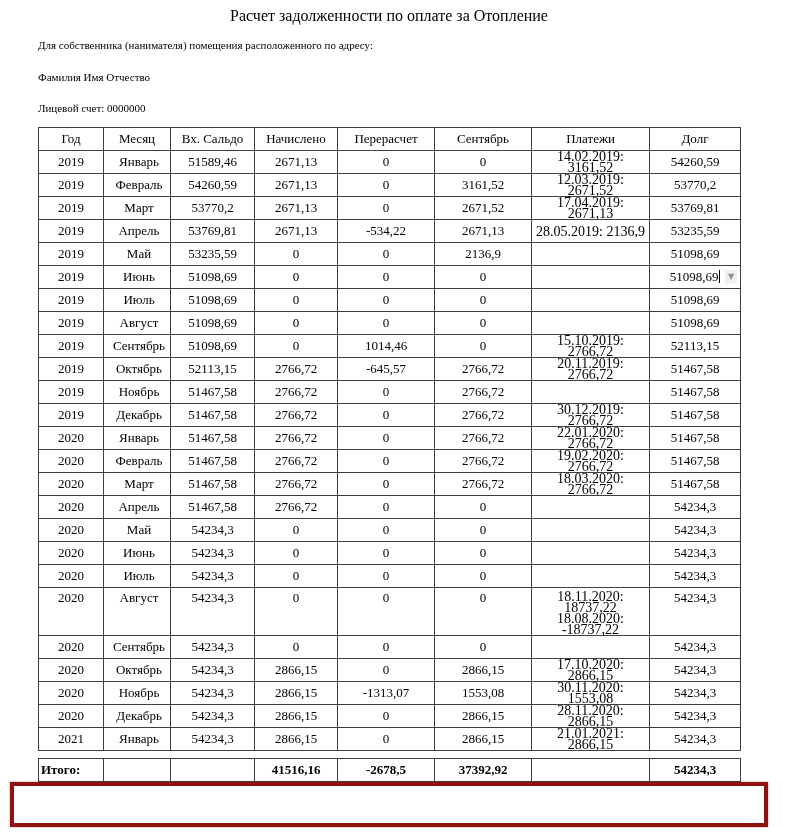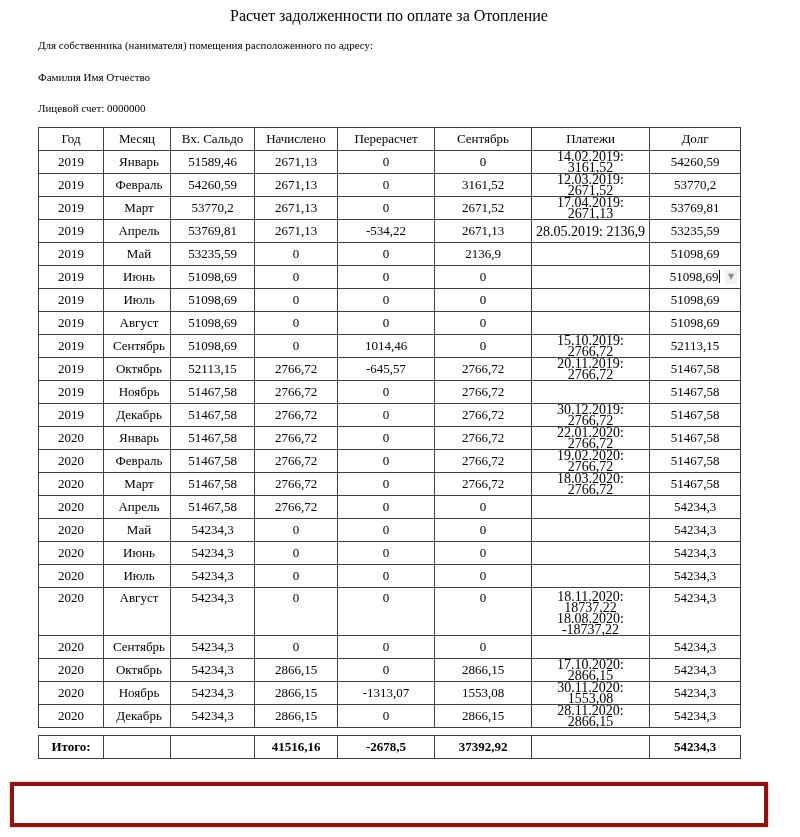--- a/index.html
+++ b/index.html
@@ -37,21 +37,21 @@
     vertical-align:-2px;margin-left:1px;
   }
   .dd{
     position:absolute;right:3px;top:50%;transform:translateY(-50%);
     width:12px;height:14px;background:#f1f1f1;color:#8f8f8f;
     font-size:8px;line-height:14px;text-align:center;
     font-family:"DejaVu Sans",sans-serif;cursor:default;
   }
   .totals-table{margin-top:7px;}
   .totals-table td{font-weight:bold;}
-  .totals-table td.lbl{text-align:center;}
+  .totals-table td.lbl{text-align:left;}
   .highlight-box{
     position:absolute;left:10px;top:782px;width:758px;height:45px;
     box-sizing:border-box;border:4px solid #8e1310;
     box-shadow:0 0 2px rgba(142,19,16,0.45);
     pointer-events:none;
   }
 </style>
 </head>
 <body>
 
@@ -349,20 +349,32 @@
     <td class="month">Декабрь</td>
     <td>54234,3</td>
     <td>2866,15</td>
     <td>0</td>
     <td>2866,15</td>
     <td class="pay">
           <div>28.11.2020: 2866,15</div>
         </td>
     <td>54234,3</td>
   </tr>
+      <tr>
+    <td>2021</td>
+    <td class="month">Январь</td>
+    <td>54234,3</td>
+    <td>2866,15</td>
+    <td>0</td>
+    <td>2866,15</td>
+    <td class="pay">
+          <div>21.01.2021: 2866,15</div>
+        </td>
+    <td>54234,3</td>
+  </tr>
     </tbody>
 </table>
 
 <table class="totals-table">
   <colgroup>
     <col style="width:65px">
       <col style="width:67px">
       <col style="width:84px">
       <col style="width:83px">
     <col style="width:97px">

